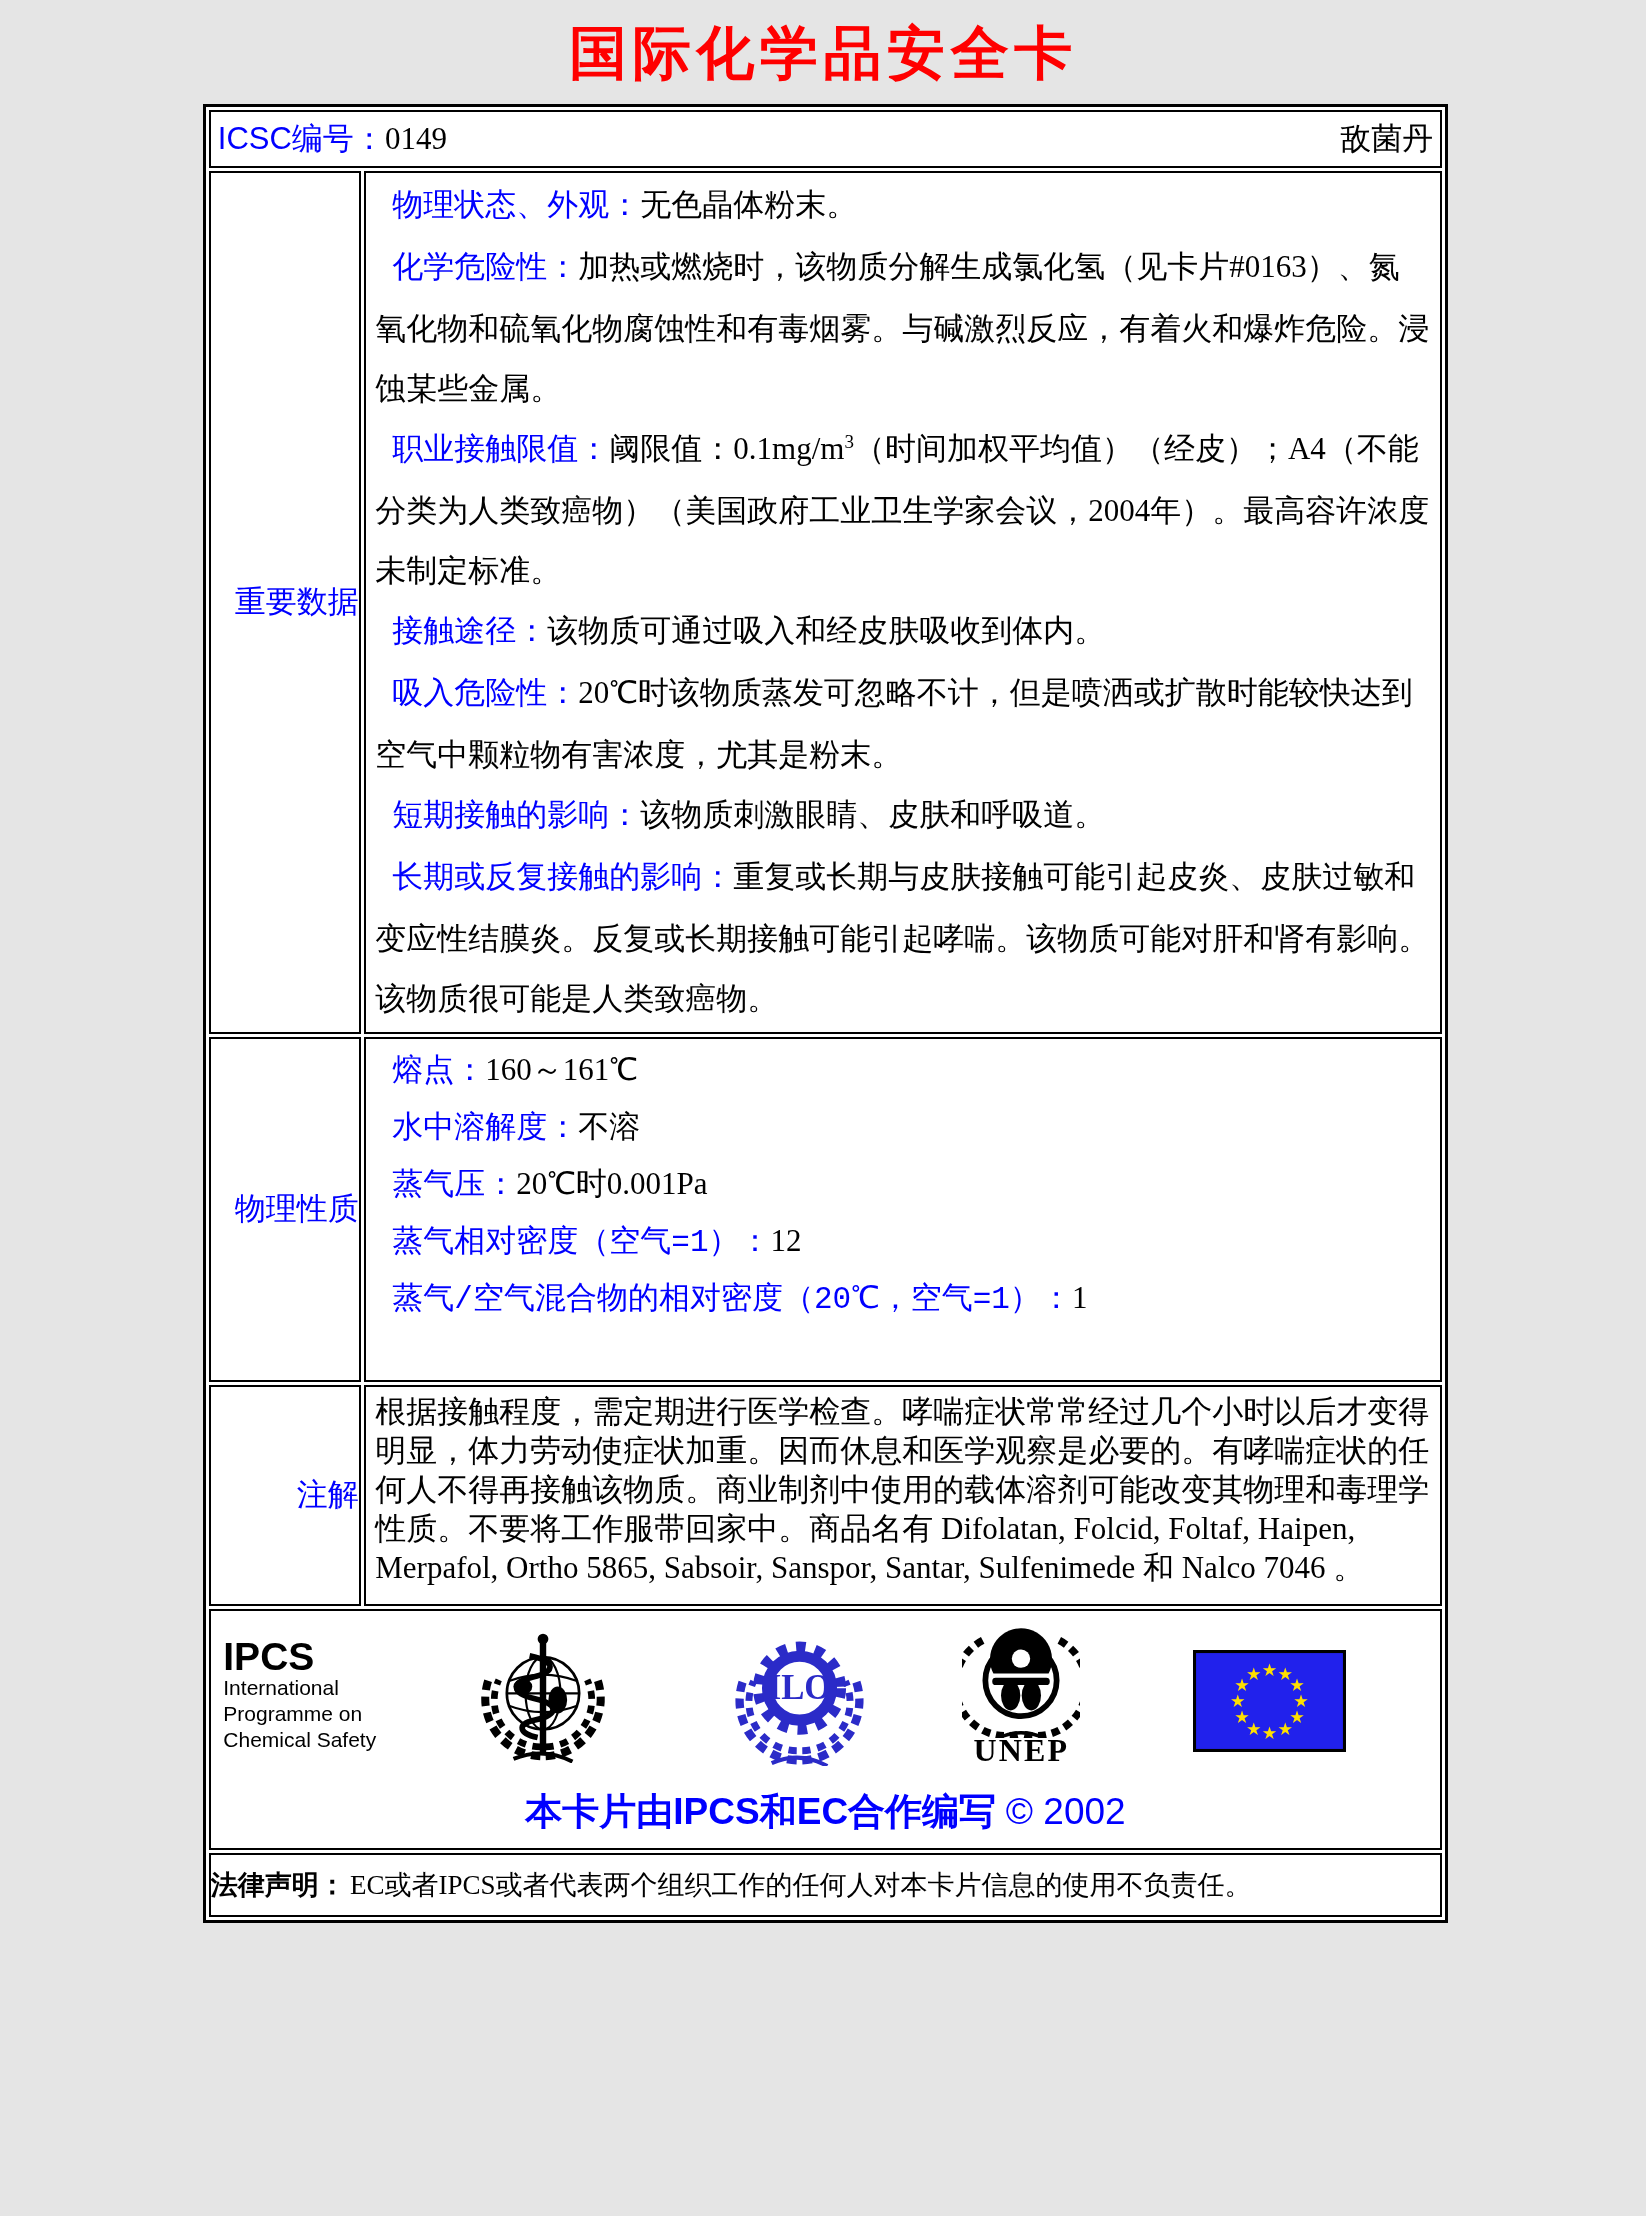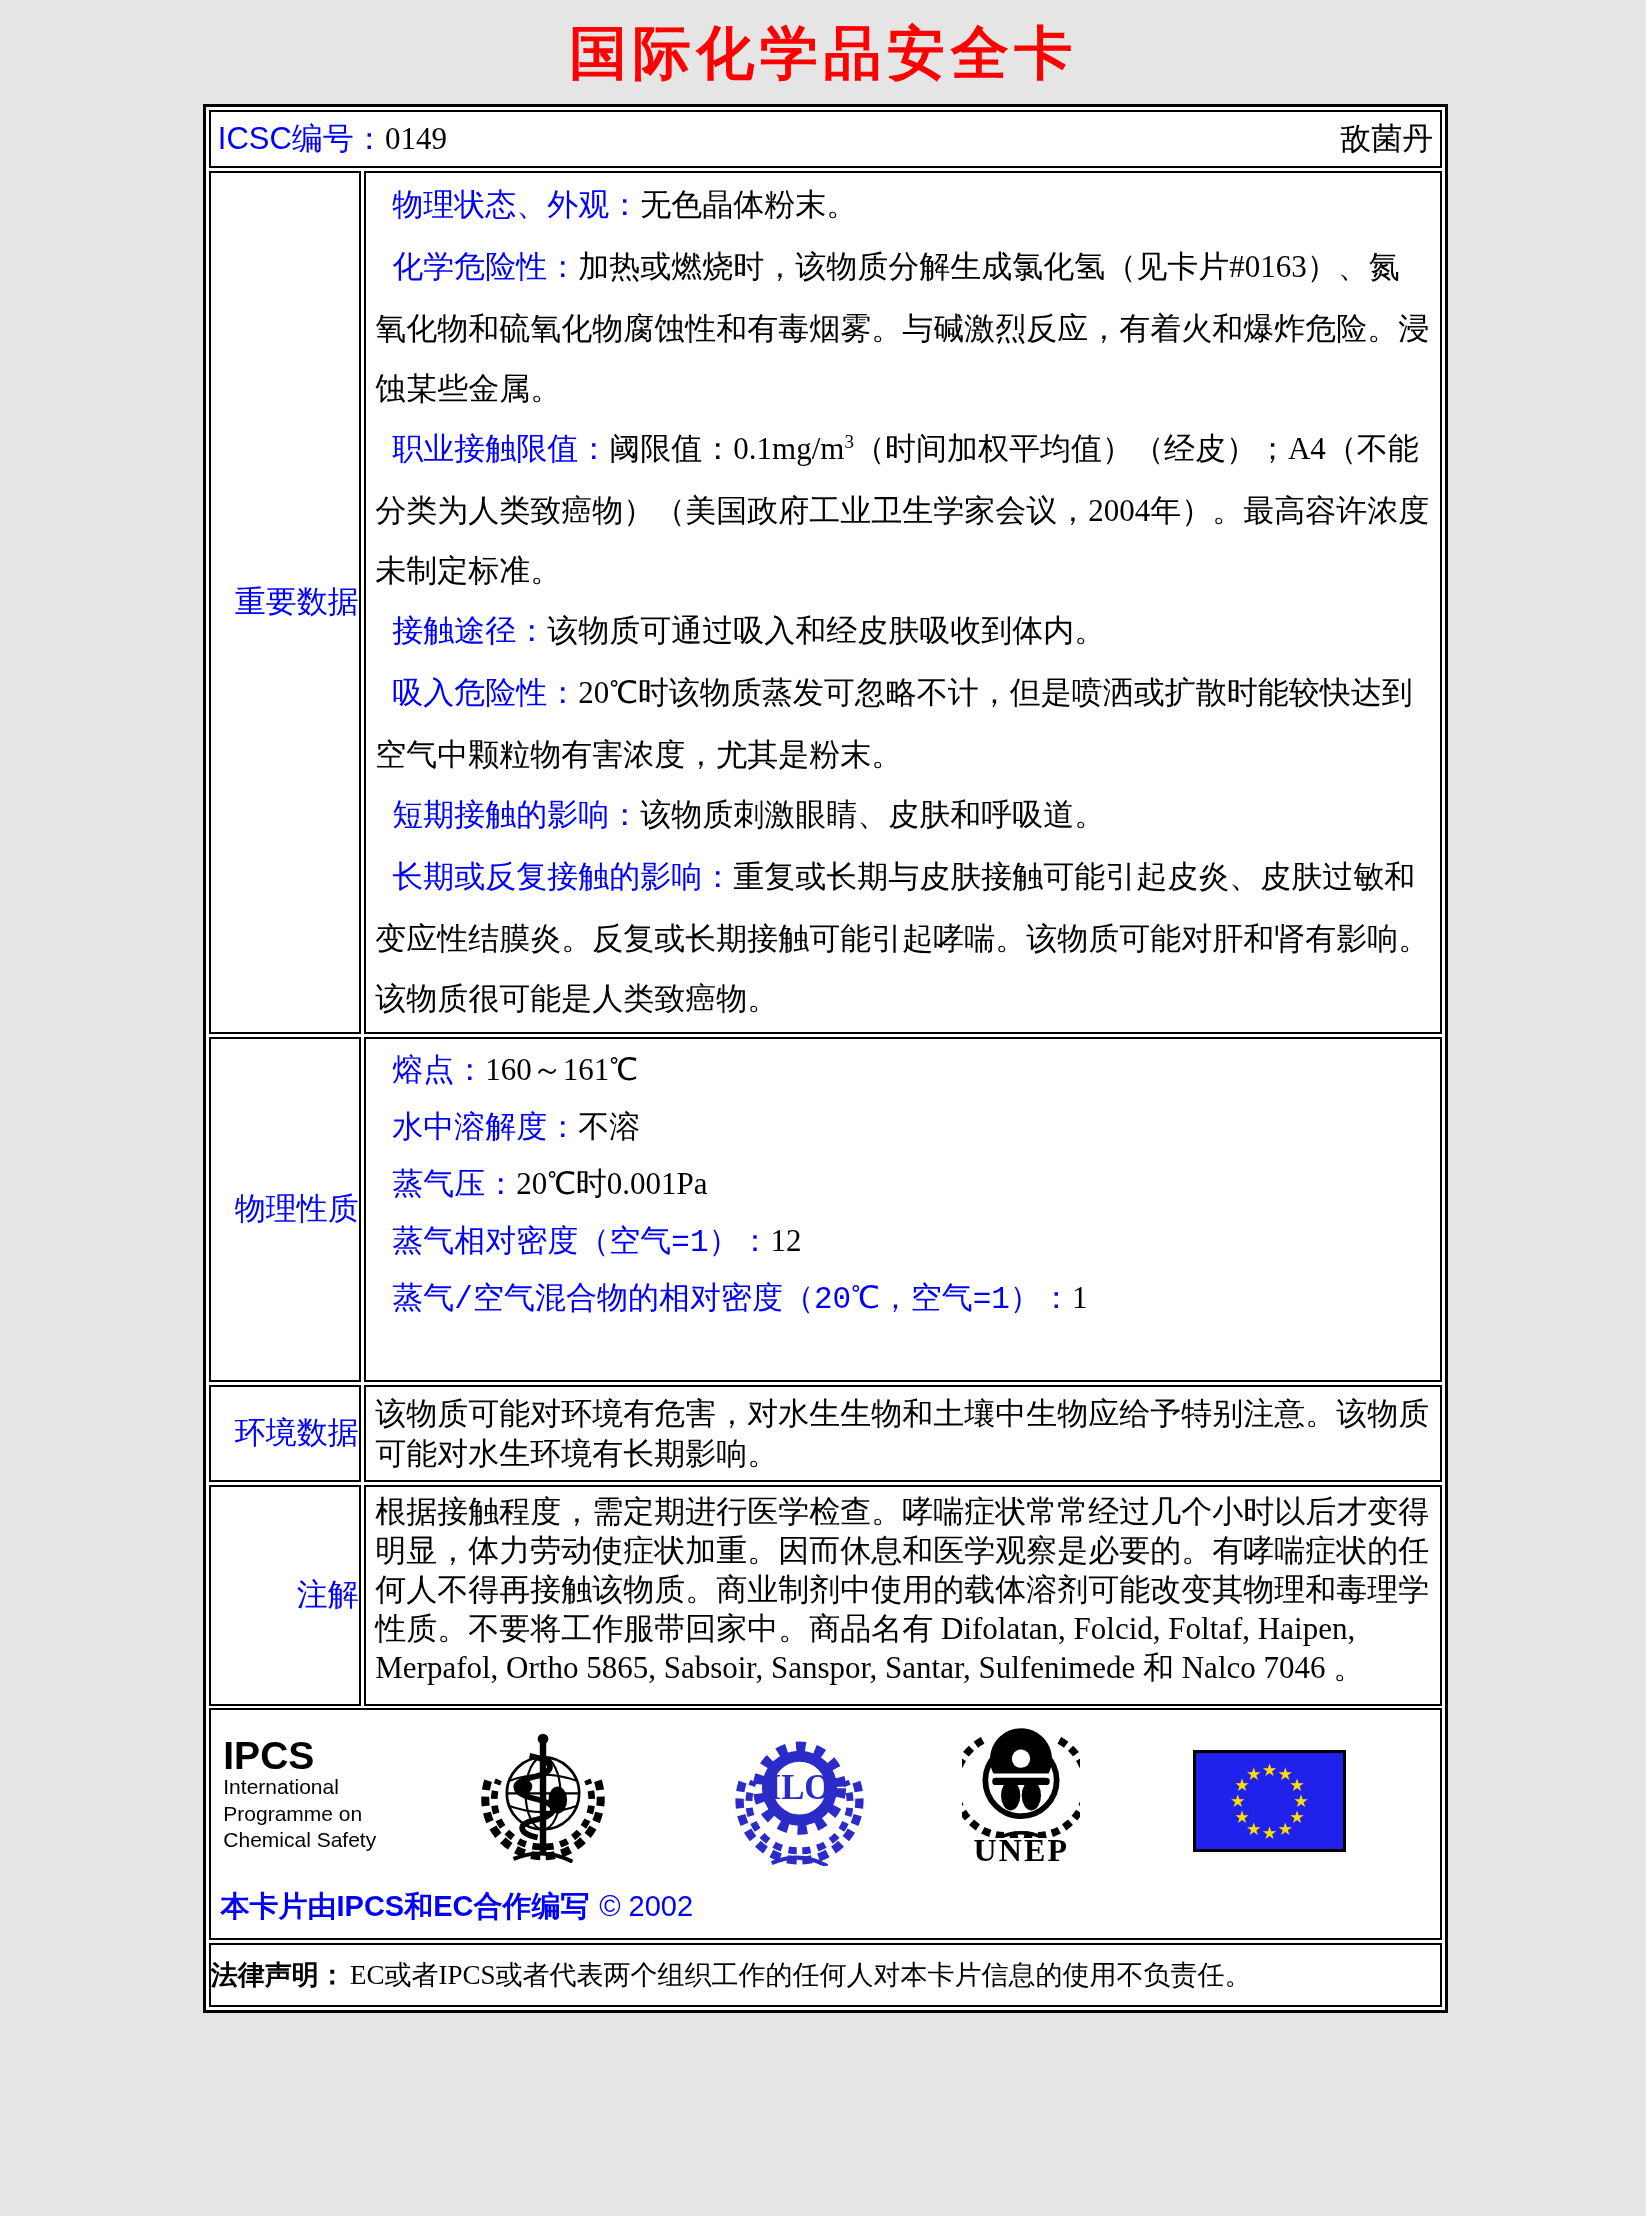--- a/index.html
+++ b/index.html
@@ -38,21 +38,21 @@
   .ipcs-block{width:186px;margin-left:2.8px;font-family:"Liberation Sans",sans-serif;}
   .ipcs-acronym{font-size:39px;font-weight:bold;line-height:36px;}
   .ipcs-line{font-size:21px;line-height:26.4px;}
   .logo-slot{display:flex;flex-direction:column;align-items:center;}
   .who-slot{margin-left:67px;}
   .ilo-slot{margin-left:120px;}
   .unep-slot{margin-left:93px;}
   .eu-slot{margin-left:113px;margin-top:9.7px;}
   .unep-caption{font-family:"Liberation Serif",serif;font-weight:bold;font-size:32px;
         letter-spacing:2.1px;margin-top:-5.6px;}
-  .credit-line{text-align:left;margin-top:18px;font-size:29px;
+  .credit-line{text-align:center;margin-top:18px;font-size:37px;
         font-family:"Liberation Sans",sans-serif;color:#0000ff;}
   .credit-main{font-weight:bold;}
   .credit-copy{font-weight:normal;margin-left:9.7px;}
   .legal-cell{display:flex;align-items:center;min-height:64px;padding:0 0;font-size:27px;}
   .legal-label{font-family:"Liberation Sans",sans-serif;font-weight:bold;margin-right:4.2px;white-space:nowrap;}
 </style>
 </head>
 <body>
 
 <div id="page">
@@ -91,28 +91,20 @@
       </div>
       <div class="cell content-cell physical">
         <p><span class="inline-label">熔点：</span><span>160～161℃</span></p>
         <p><span class="inline-label">水中溶解度：</span><span>不溶</span></p>
         <p><span class="inline-label">蒸气压：</span><span>20℃时0.001Pa</span></p>
         <p><span class="inline-label">蒸气相对密度（空气=1）：</span><span>12</span></p>
         <p><span class="inline-label">蒸气/空气混合物的相对密度（20℃，空气=1）：</span><span>1</span></p>
       </div>
     </div>
 
-    <div class="row">
-      <div class="cell label-cell">
-        <span>环境数据</span>
-      </div>
-      <div class="cell content-cell env">
-        <p>该物质可能对环境有危害，对水生生物和土壤中生物应给予特别注意。该物质可能对水生环境有长期影响。</p>
-      </div>
-    </div>
 
     <div class="row">
       <div class="cell label-cell">
         <span>注解</span>
       </div>
       <div class="cell content-cell notes">
         <p>根据接触程度，需定期进行医学检查。哮喘症状常常经过几个小时以后才变得明显，体力劳动使症状加重。因而休息和医学观察是必要的。有哮喘症状的任何人不得再接触该物质。商业制剂中使用的载体溶剂可能改变其物理和毒理学性质。不要将工作服带回家中。商品名有 Difolatan, Folcid, Foltaf, Haipen, Merpafol, Ortho 5865, Sabsoir, Sanspor, Santar, Sulfenimede 和 Nalco 7046 。</p>
       </div>
     </div>
 

